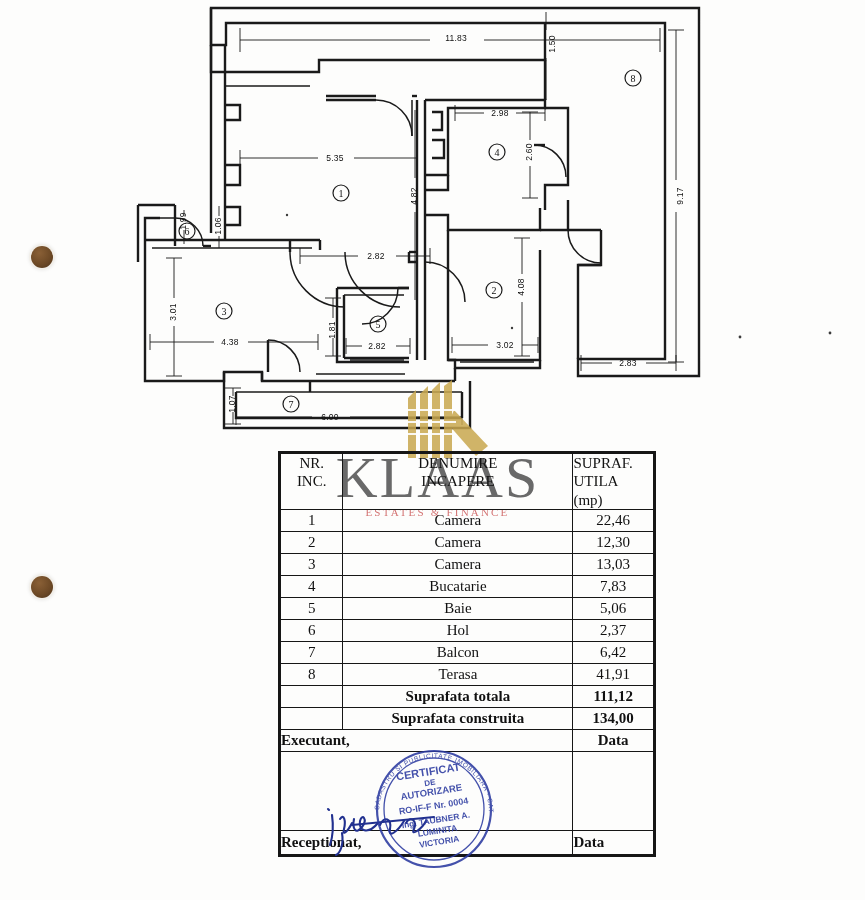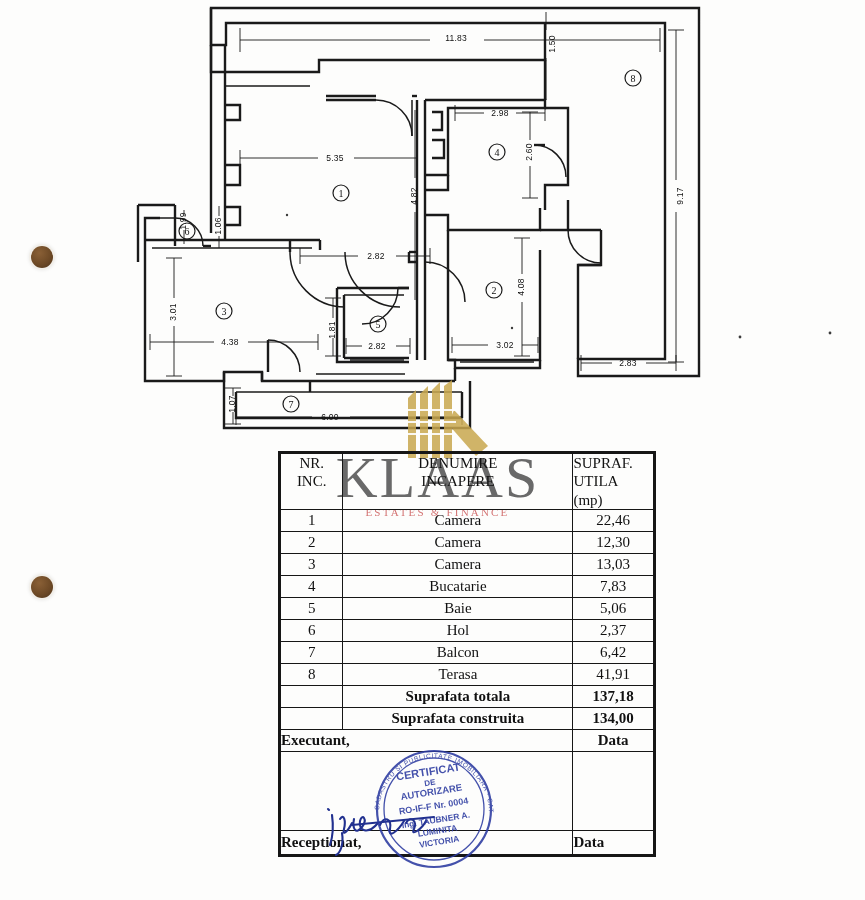--- a/index.html
+++ b/index.html
@@ -362,21 +362,21 @@
             <td class="c-val">6,42</td>
           </tr>
           <tr class="row">
             <td class="c-nr">8</td>
             <td class="c-name">Terasa</td>
             <td class="c-val">41,91</td>
           </tr>
           <tr class="row">
             <td class="c-nr"></td>
             <td class="c-name bold">Suprafata totala</td>
-            <td class="c-val bold">137,18</td>
+            <td class="c-val bold">111,12</td>
           </tr>
           <tr class="row">
             <td class="c-nr"></td>
             <td class="c-name bold">Suprafata construita</td>
             <td class="c-val bold">134,00</td>
           </tr>
         </tbody>
       <tbody id="tbody-footer">
         <tr class="sig">
           <td class="c-nr" colspan="2">Executant,</td>

